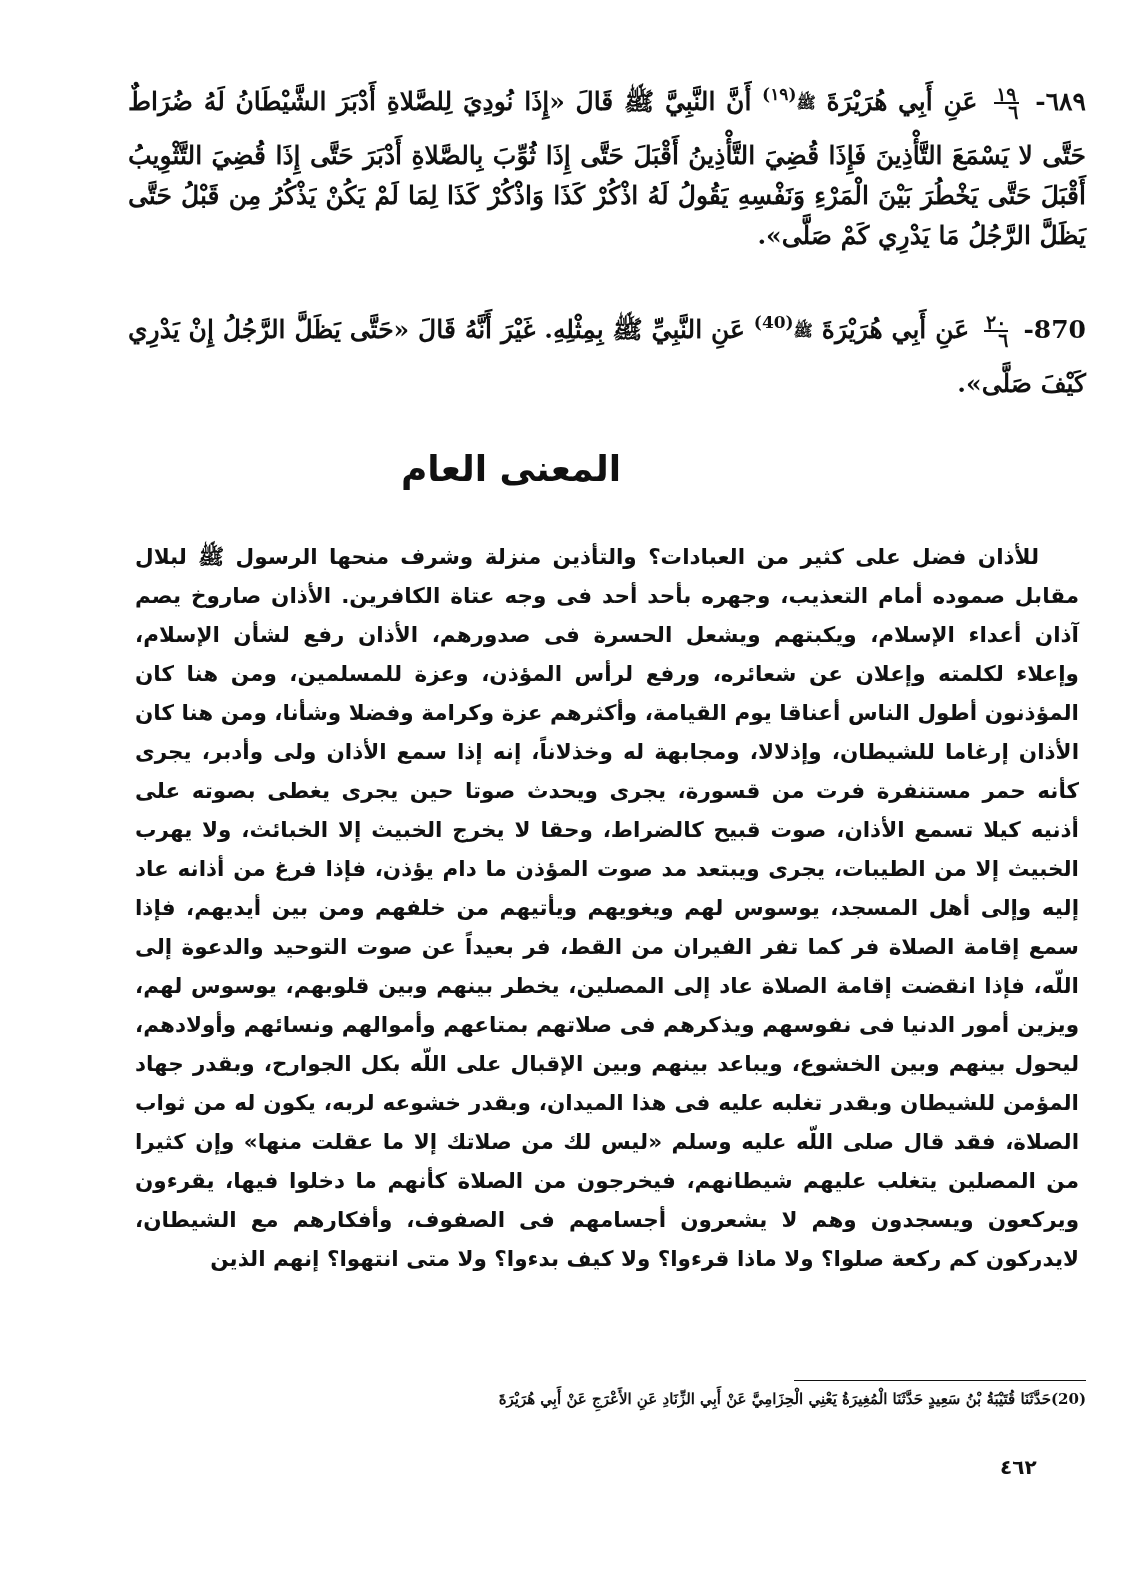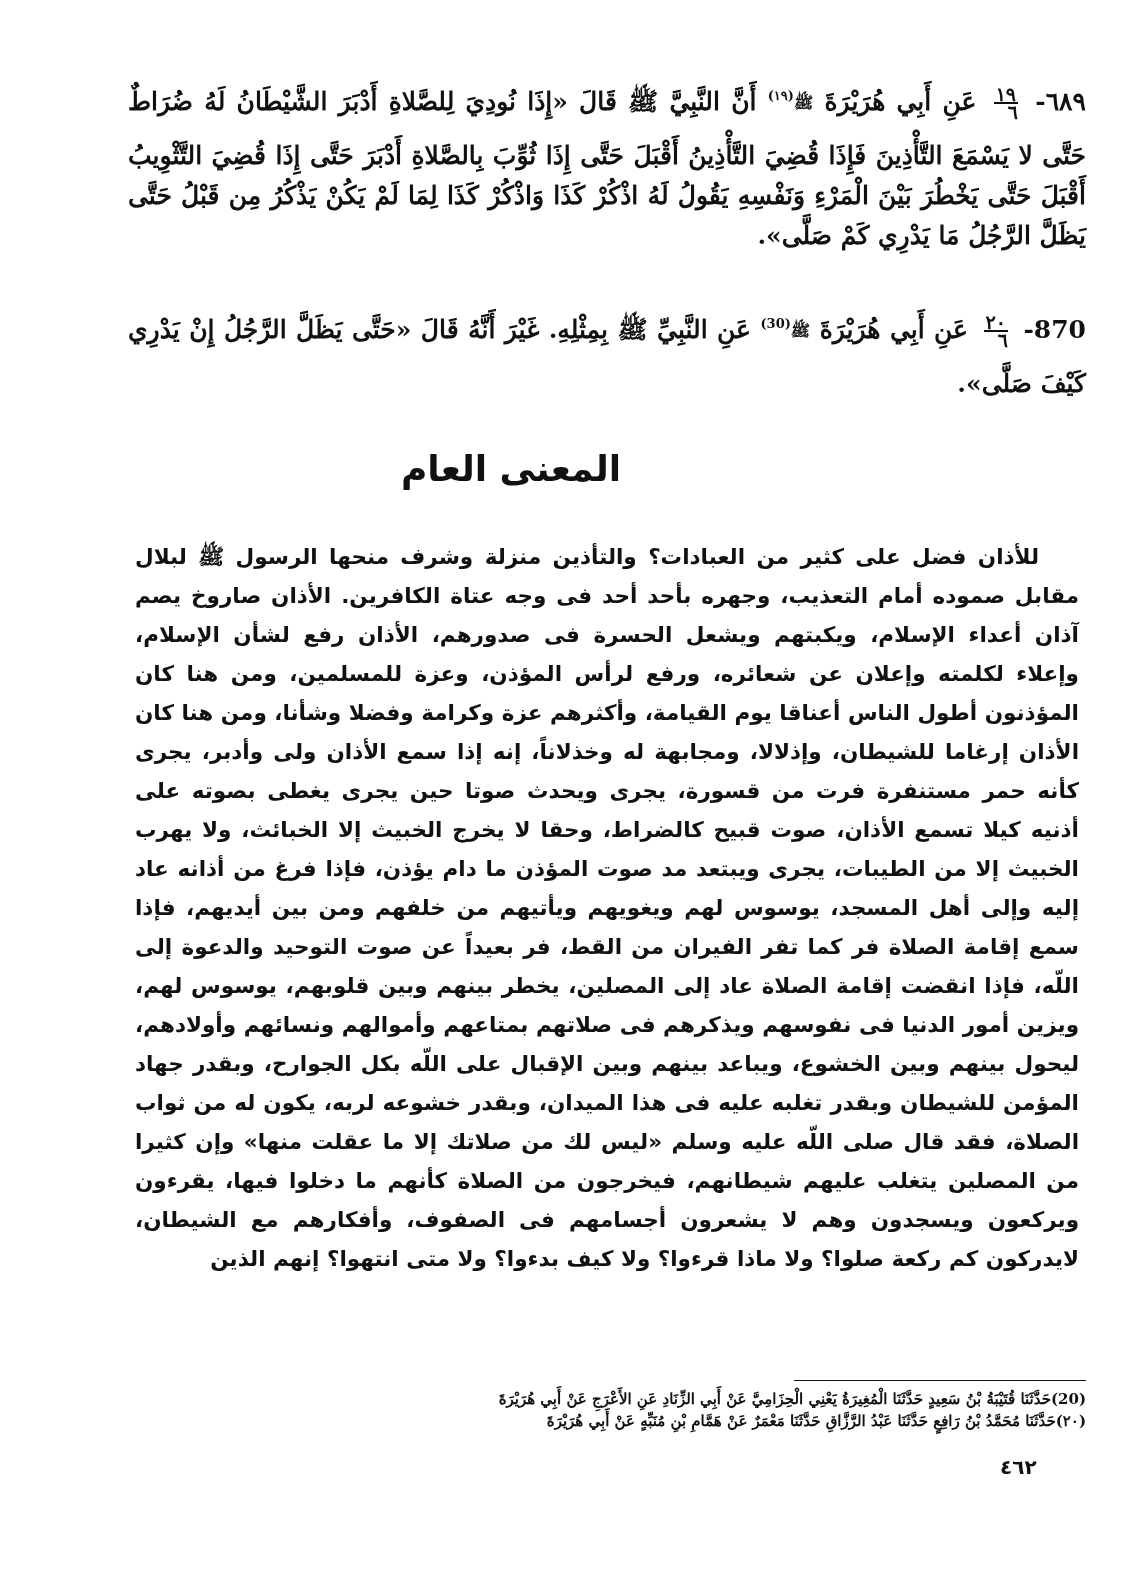--- a/index.html
+++ b/index.html
@@ -11,21 +11,21 @@
     font-family: "DejaVu Serif", serif; font-weight: bold;
     font-size: 25px; line-height: 40px; text-align: justify;
     text-align-last: right;
   }
   #h689 { top: 70px; }
   #h690 { top: 298px; }
   .num { font-weight: bold; }
   .frac { display: inline-block; vertical-align: middle; text-align: center; font-size: 19px; line-height: 16px; margin: 16px 6px; }
   .frac span { display: block; }
   .frac .top { border-bottom: 2px solid #111; padding: 0 2px; }
-  sup.fn { font-size: 13px; vertical-align: super; line-height: 0; }
+  sup.fn { font-size: 17px; vertical-align: super; line-height: 0; }
   .honor { font-size: 16px; vertical-align: middle; }
   .section-title {
     position: absolute; top: 448px; left: 0; width: 1022px; text-align: center;
     font-family: "DejaVu Sans", sans-serif; font-weight: bold; font-size: 36px;
   }
   .body-text {
     position: absolute; top: 530px; right: 52px; width: 958px;
     font-family: "DejaVu Sans", sans-serif; font-weight: bold;
     font-size: 21.5px; line-height: 39px; text-align: justify; text-align-last: right;
   }
@@ -51,31 +51,30 @@
     <span class="frac"><span class="top">١٩</span><span>٦</span></span>
     <span>عَنِ أَبِي هُرَيْرَةَ</span>
     <span class="honor">ﷺ</span><sup class="fn">(١٩)</sup>
     <span>أَنَّ النَّبِيَّ ﷺ قَالَ «إِذَا نُودِيَ لِلصَّلاةِ أَدْبَرَ الشَّيْطَانُ لَهُ ضُرَاطٌ حَتَّى لا يَسْمَعَ التَّأْذِينَ فَإِذَا قُضِيَ التَّأْذِينُ أَقْبَلَ حَتَّى إِذَا ثُوِّبَ بِالصَّلاةِ أَدْبَرَ حَتَّى إِذَا قُضِيَ التَّثْوِيبُ أَقْبَلَ حَتَّى يَخْطُرَ بَيْنَ الْمَرْءِ وَنَفْسِهِ يَقُولُ لَهُ اذْكُرْ كَذَا وَاذْكُرْ كَذَا لِمَا لَمْ يَكُنْ يَذْكُرُ مِن قَبْلُ حَتَّى يَظَلَّ الرَّجُلُ مَا يَدْرِي كَمْ صَلَّى».</span>
   </div>
 
   <div id="h690" class="hadith rtl">
     <span class="num">870-</span>
     <span class="frac"><span class="top">٢٠</span><span>٦</span></span>
     <span>عَنِ أَبِي هُرَيْرَةَ</span>
-    <span class="honor">ﷺ</span><sup class="fn">(30)</sup>
+    <span class="honor">ﷺ</span><sup class="fn">(40)</sup>
     <span>عَنِ النَّبِيِّ ﷺ بِمِثْلِهِ. غَيْرَ أَنَّهُ قَالَ «حَتَّى يَظَلَّ الرَّجُلُ إِنْ يَدْرِي كَيْفَ صَلَّى».</span>
   </div>
 
   <div class="section-title rtl">المعنى العام</div>
 
   <div class="body-text rtl">
     <p>للأذان فضل على كثير من العبادات؟ والتأذين منزلة وشرف منحها الرسول ﷺ لبلال مقابل صموده أمام التعذيب، وجهره بأحد أحد فى وجه عتاة الكافرين. الأذان صاروخ يصم آذان أعداء الإسلام، ويكبتهم ويشعل الحسرة فى صدورهم، الأذان رفع لشأن الإسلام، وإعلاء لكلمته وإعلان عن شعائره، ورفع لرأس المؤذن، وعزة للمسلمين، ومن هنا كان المؤذنون أطول الناس أعناقا يوم القيامة، وأكثرهم عزة وكرامة وفضلا وشأنا، ومن هنا كان الأذان إرغاما للشيطان، وإذلالا، ومجابهة له وخذلاناً، إنه إذا سمع الأذان ولى وأدبر، يجرى كأنه حمر مستنفرة فرت من قسورة، يجرى ويحدث صوتا حين يجرى يغطى بصوته على أذنيه كيلا تسمع الأذان، صوت قبيح كالضراط، وحقا لا يخرج الخبيث إلا الخبائث، ولا يهرب الخبيث إلا من الطيبات، يجرى ويبتعد مد صوت المؤذن ما دام يؤذن، فإذا فرغ من أذانه عاد إليه وإلى أهل المسجد، يوسوس لهم ويغويهم ويأتيهم من خلفهم ومن بين أيديهم، فإذا سمع إقامة الصلاة فر كما تفر الفيران من القط، فر بعيداً عن صوت التوحيد والدعوة إلى اللّه، فإذا انقضت إقامة الصلاة عاد إلى المصلين، يخطر بينهم وبين قلوبهم، يوسوس لهم، ويزين أمور الدنيا فى نفوسهم ويذكرهم فى صلاتهم بمتاعهم وأموالهم ونسائهم وأولادهم، ليحول بينهم وبين الخشوع، ويباعد بينهم وبين الإقبال على اللّه بكل الجوارح، وبقدر جهاد المؤمن للشيطان وبقدر تغلبه عليه فى هذا الميدان، وبقدر خشوعه لربه، يكون له من ثواب الصلاة، فقد قال صلى اللّه عليه وسلم «ليس لك من صلاتك إلا ما عقلت منها» وإن كثيرا من المصلين يتغلب عليهم شيطانهم، فيخرجون من الصلاة كأنهم ما دخلوا فيها، يقرءون ويركعون ويسجدون وهم لا يشعرون أجسامهم فى الصفوف، وأفكارهم مع الشيطان، لايدركون كم ركعة صلوا؟ ولا ماذا قرءوا؟ ولا كيف بدءوا؟ ولا متى انتهوا؟ إنهم الذين</p>
   </div>
 
   <div class="fn-rule"></div>
 
   <div class="footnotes rtl">
     <div>(20)حَدَّثَنَا قُتَيْبَةُ بْنُ سَعِيدٍ حَدَّثَنَا الْمُغِيرَةُ يَعْنِي الْحِزَامِيَّ عَنْ أَبِي الزِّنَادِ عَنِ الأَعْرَجِ عَنْ أَبِي هُرَيْرَةَ</div>
-    <div>(٢٠)حَدَّثَنَا مُحَمَّدُ بْنُ رَافِعٍ حَدَّثَنَا عَبْدُ الرَّزَّاقِ حَدَّثَنَا مَعْمَرٌ عَنْ هَمَّامِ بْنِ مُنَبِّهٍ عَنْ أَبِي هُرَيْرَةَ</div>
   </div>
 
   <div class="page-number rtl">٤٦٢</div>
 </div>
 
 </body></html>

